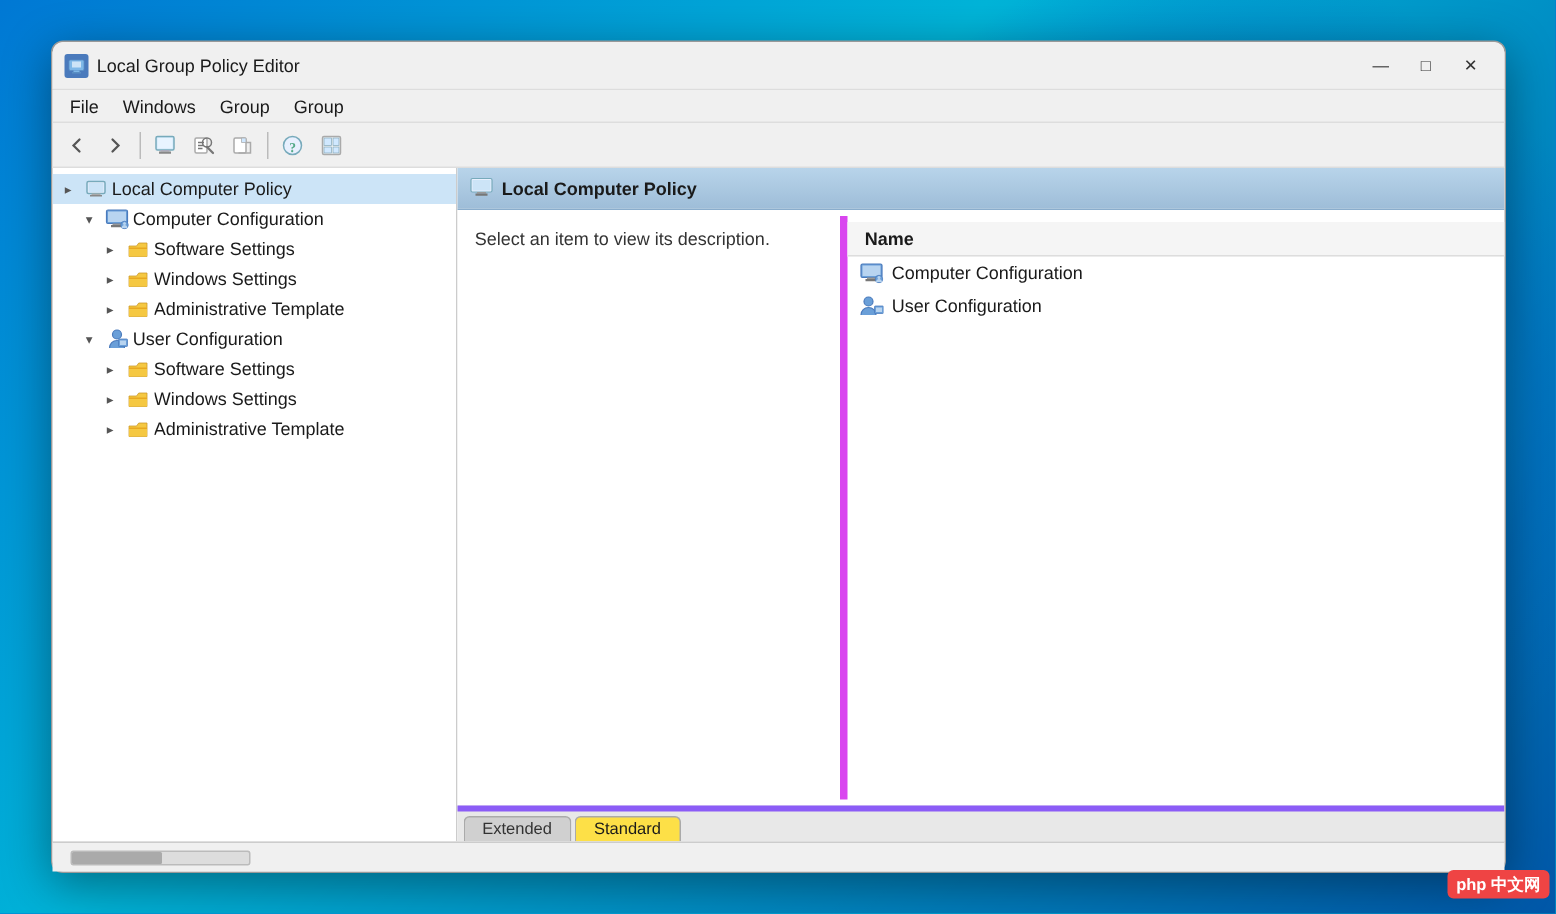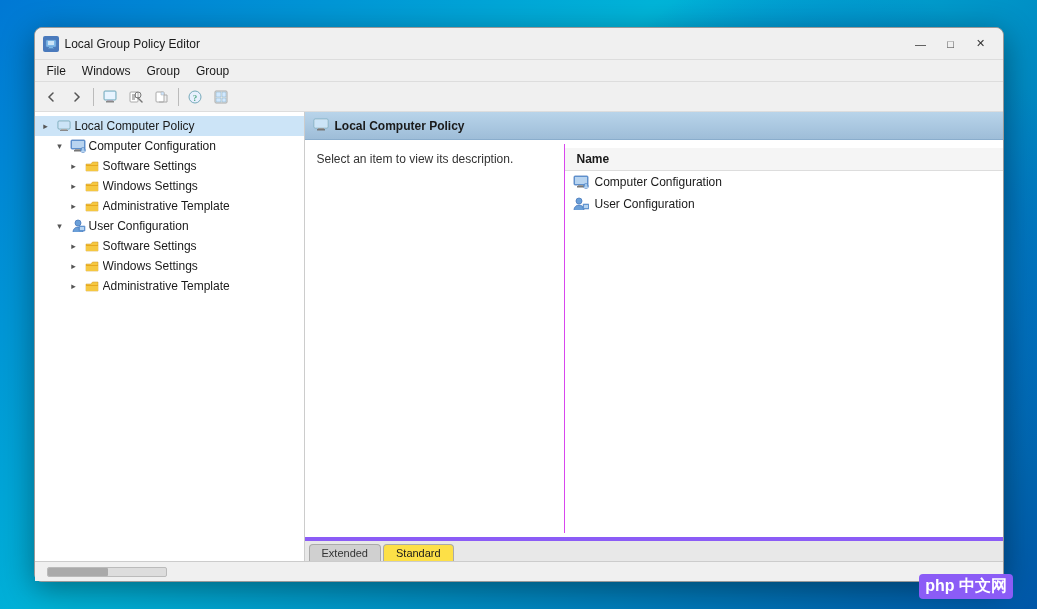--- a/index.html
+++ b/index.html
@@ -223,21 +223,21 @@
     
     .right-content {
       display: flex;
       flex: 1;
       padding: 4px 0;
     }
 
     .description-panel {
       width: 260px;
       padding: 8px 12px;
-      border-right: 1px solid #d946ef;
+      border-right: 5px solid #d946ef;
       font-size: 12px;
       color: #333;
     }
 
     .list-panel {
       flex: 1;
       padding: 4px 0;
     }
 
     .list-header {
@@ -321,25 +321,25 @@
       height: 8px;
       background: #aaa;
       border-radius: 1px;
       margin: 0;
     }
 
     
     .php-badge {
       position: absolute;
       bottom: 10px;
-      right: 24px;
-      background: #8b5cf6;
+      right: 4px;
+      background: #ef4444;
       border-radius: 4px;
       padding: 2px 6px;
-      font-size: 16px;
+      font-size: 11px;
       color: white;
       font-weight: bold;
       z-index: 20;
     }
 
     
     .folder-svg {
       width: 14px;
       height: 13px;
     }

